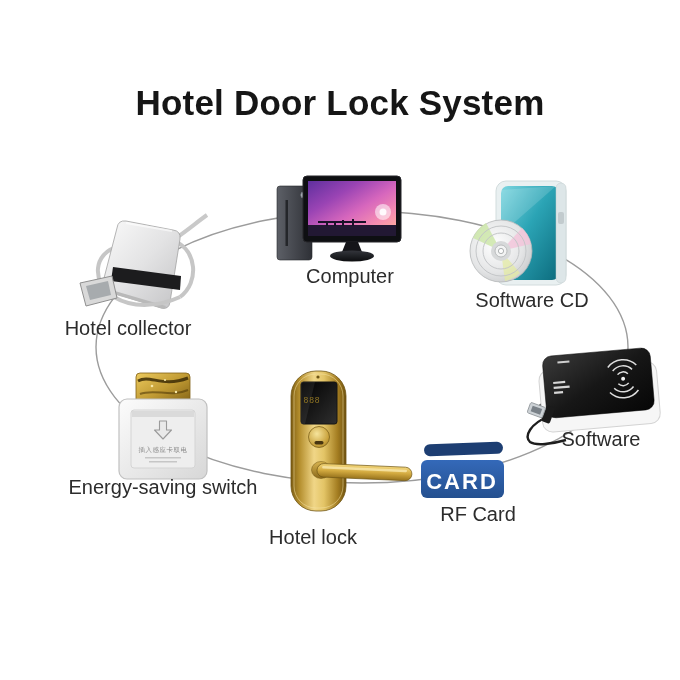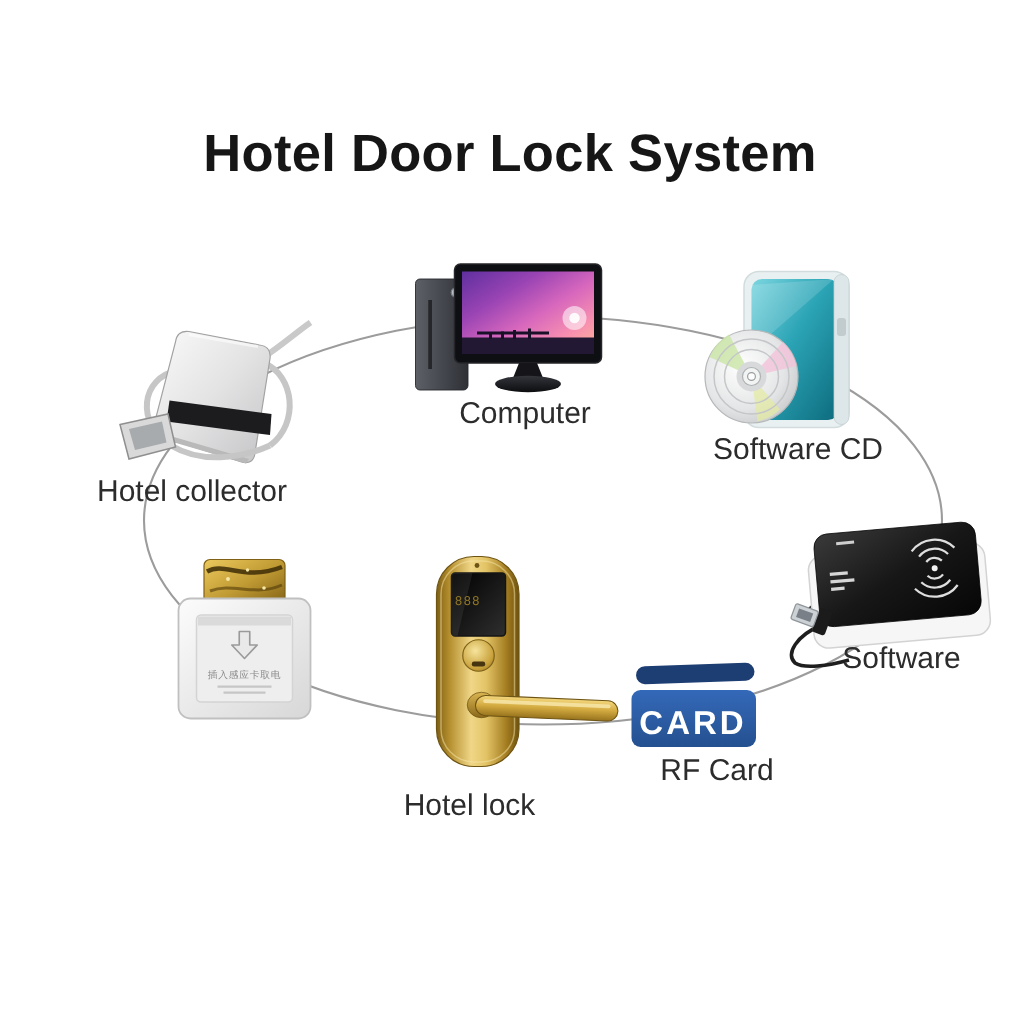--- a/index.html
+++ b/index.html
@@ -258,16 +258,17 @@
     </defs>
     <rect x="424" y="443" width="79" height="12" rx="6" fill="#1d3e72" transform="rotate(-2 463 449)"></rect>
     <rect x="421" y="460" width="83" height="38" rx="6" fill="url(#rfG)"></rect>
     <text x="462" y="489" text-anchor="middle" font-size="22" font-weight="bold" fill="#ffffff" letter-spacing="2" font-family="Liberation Sans, sans-serif">CARD</text>
   </svg>
 
   <div class="label lbl-computer">Computer</div>
   <div class="label lbl-cd">Software CD</div>
   <div class="label lbl-collector">Hotel collector</div>
   <div class="label lbl-encoder">Software</div>
+  <div class="label lbl-switch">Energy-saving switch</div>
   <div class="label lbl-lock">Hotel lock</div>
   <div class="label lbl-rfcard">RF Card</div>
 
 </div>
 
 </body></html>

